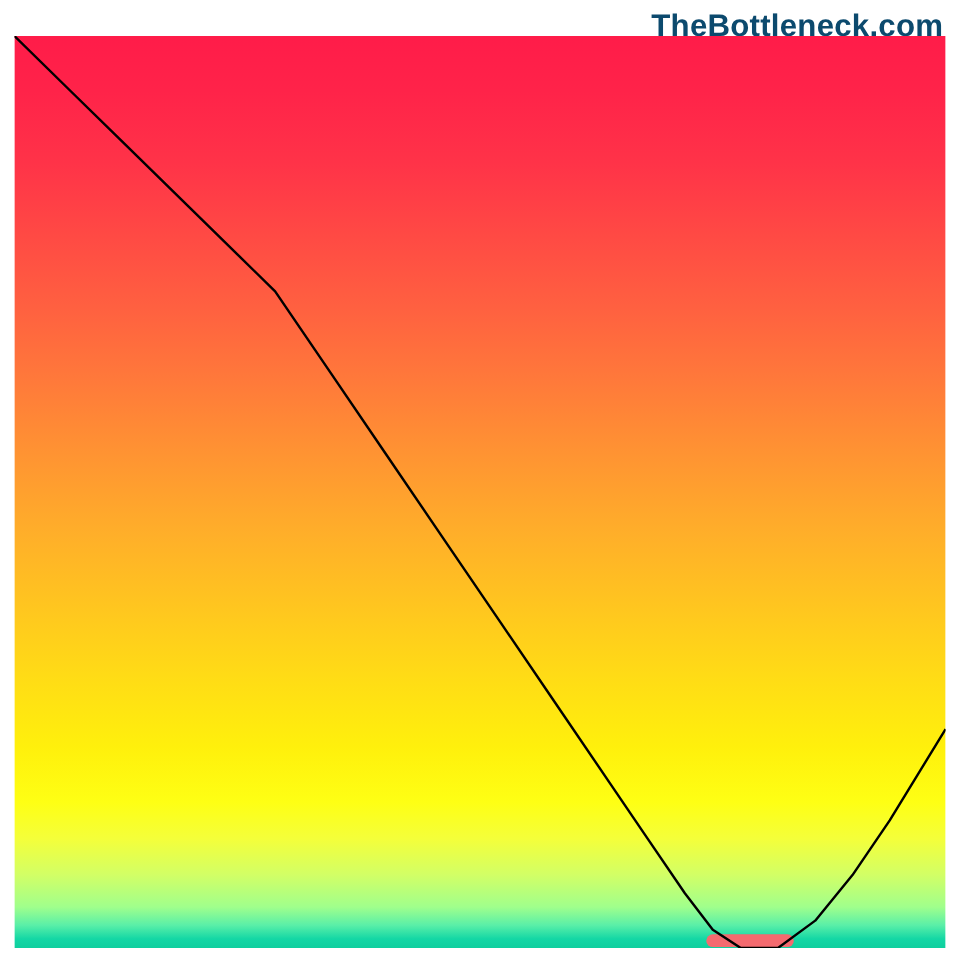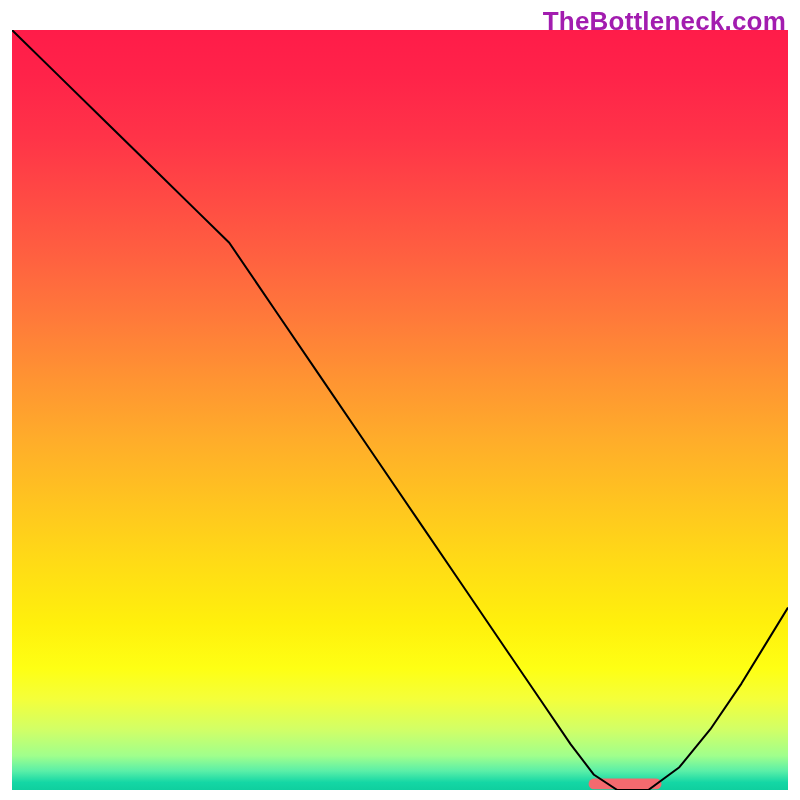--- a/index.html
+++ b/index.html
@@ -15,21 +15,21 @@
     width: 800px;
     height: 800px;
   }
   .watermark {
     position: absolute;
     top: 6px;
     right: 14px;
     font-family: Arial, Helvetica, sans-serif;
     font-size: 26px;
     font-weight: 600;
-    color: #a21caf;
+    color: #0c4a6e;
     letter-spacing: 0.2px;
     user-select: none;
   }
   svg.plot {
     position: absolute;
     left: 12px;
     top: 30px;
     width: 776px;
     height: 760px;
     display: block;

